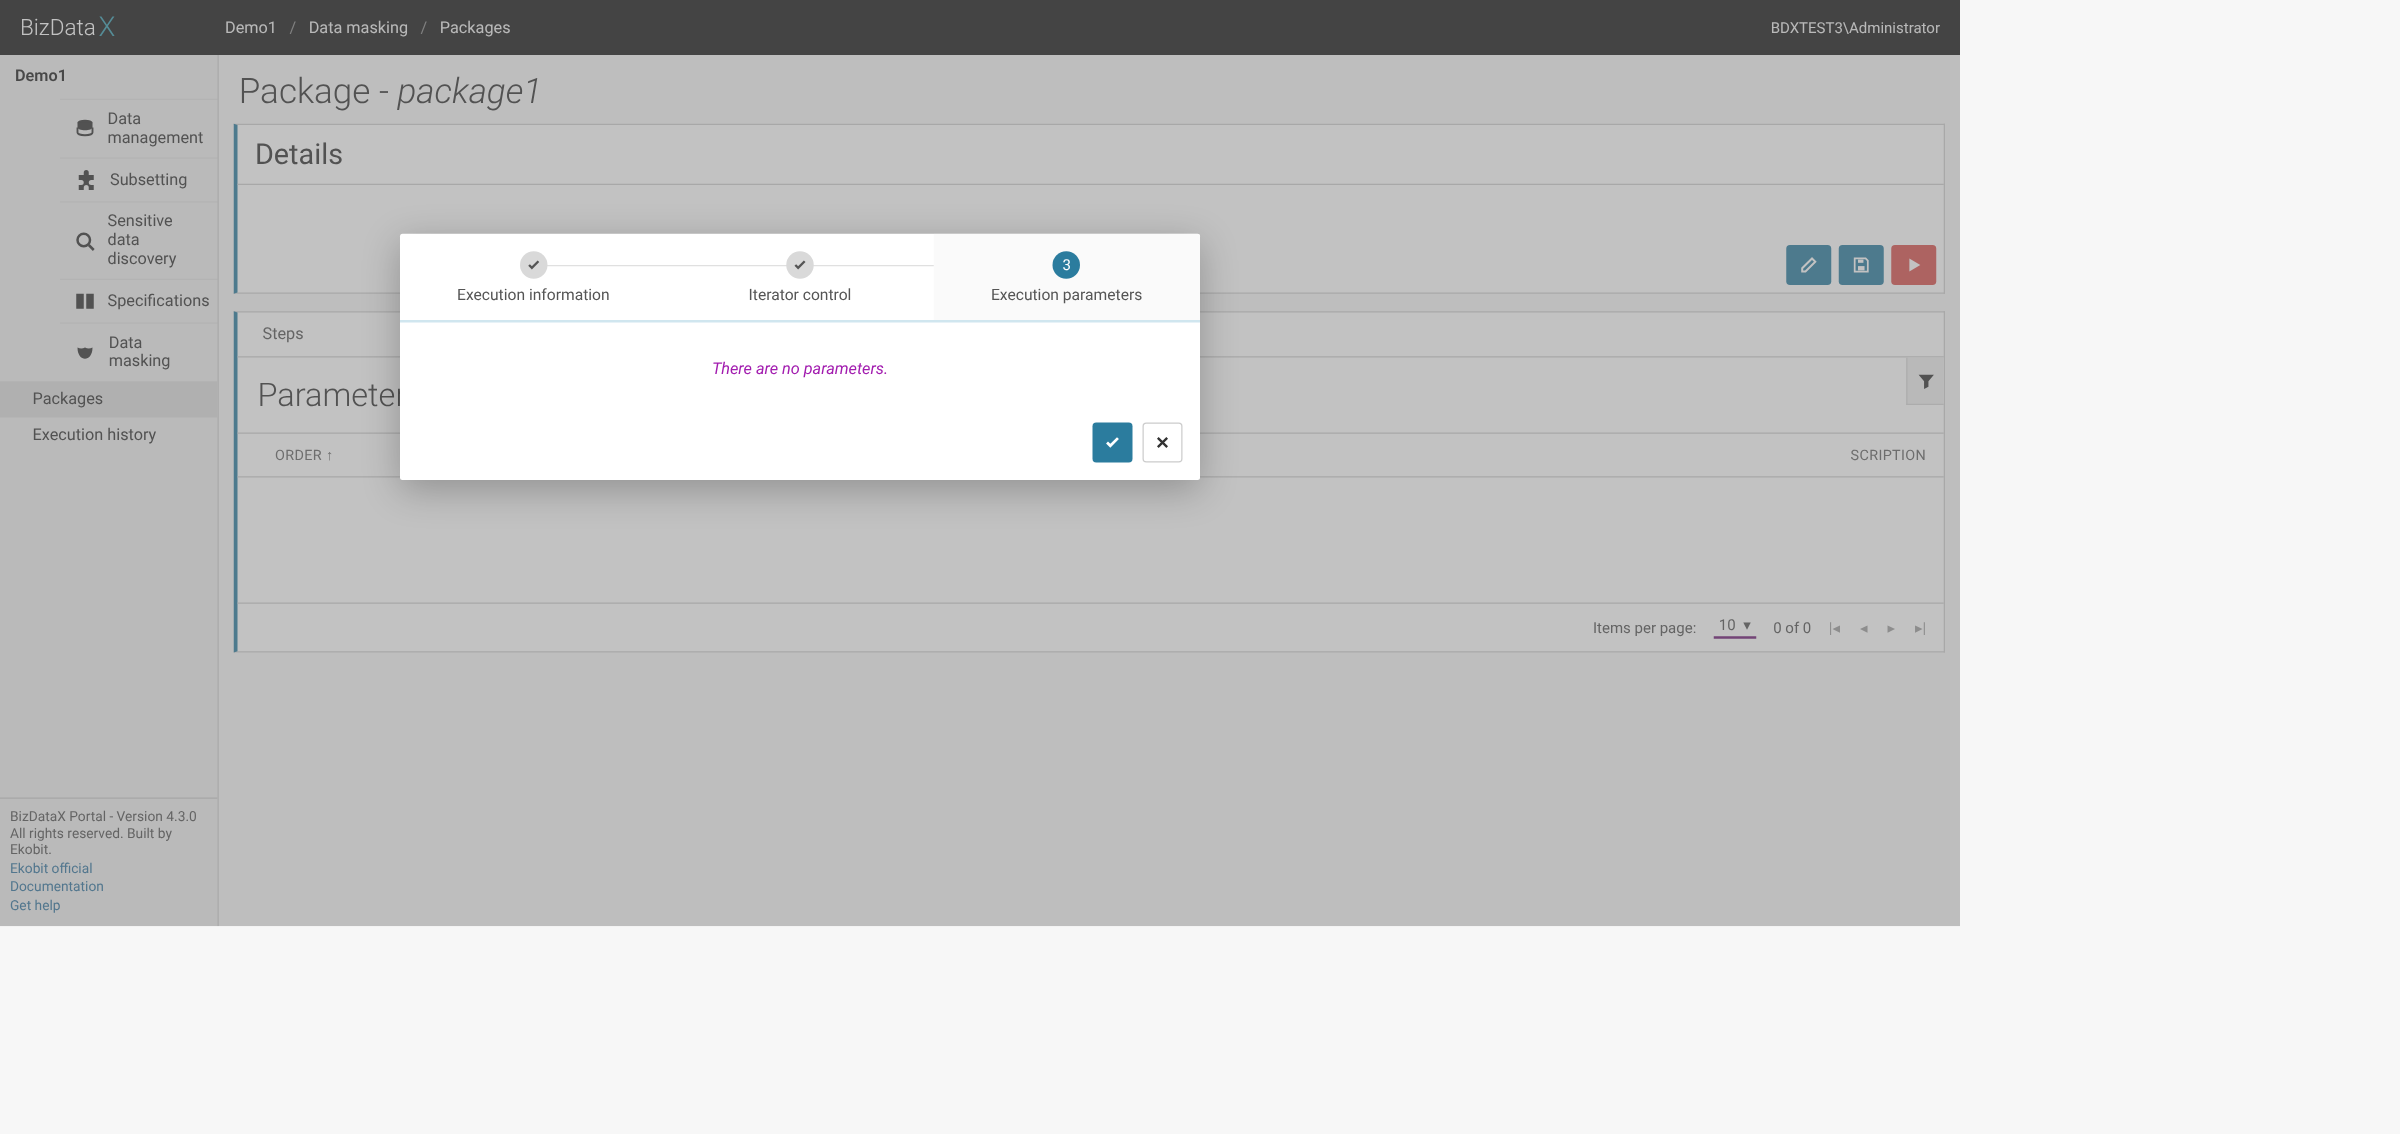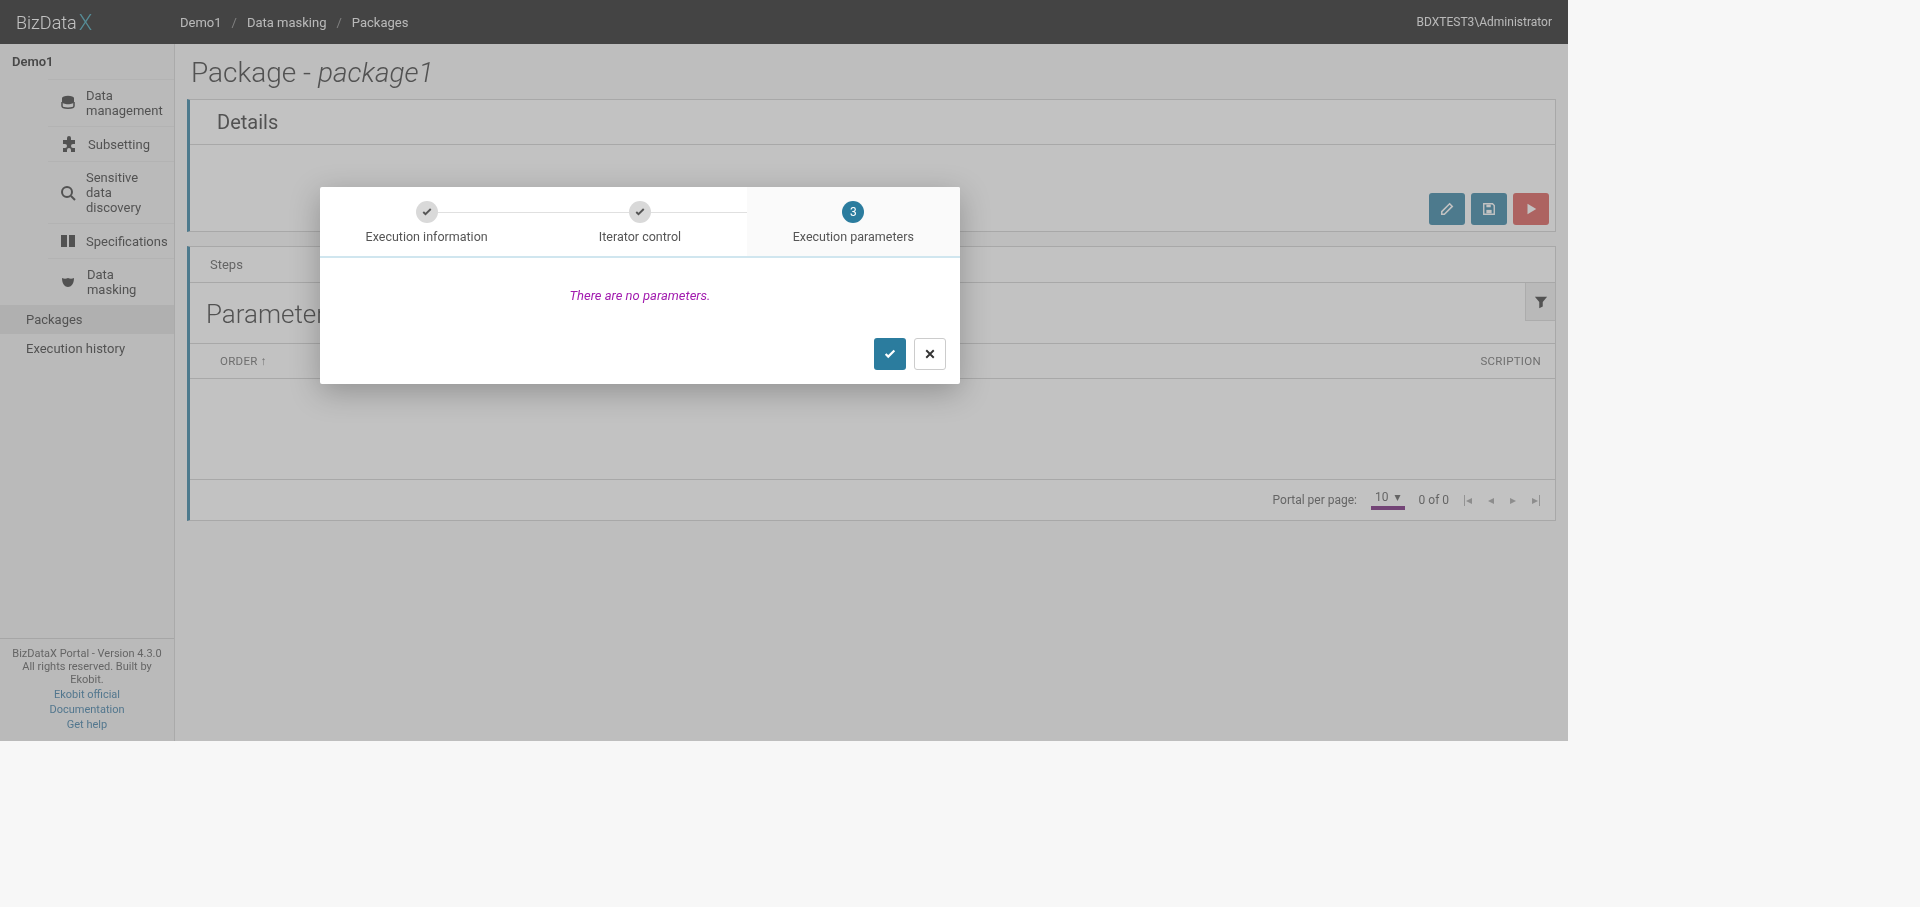--- a/index.html
+++ b/index.html
@@ -97,21 +97,21 @@
     padding:7px 12px 7px 26px;
     font-size:13px;
     color:#333;
     cursor:pointer;
   }
   .side-sub.active { background:var(--sidebar-active); }
   .sidebar .spacer { flex:1; }
   .sidebar .footer {
     border-top:1px solid #ccc;
     padding:8px 8px 10px;
-    text-align:center;
+    text-align:left;
     font-size:11px;
     color:#555;
   }
   .sidebar .footer a { color:var(--link); display:block; text-decoration:none; font-size:11px; margin-top:2px;}
 
   
   .main { flex:1; overflow:hidden; position:relative; padding:8px 12px 0 12px;}
   .page-title {
     font-size:28px;
     font-weight:300;
@@ -120,22 +120,22 @@
   }
   .page-title .italic { font-style:italic; }
 
   .panel {
     background:#fff;
     border:1px solid var(--panel-border);
     border-left:3px solid var(--blue);
     margin-bottom:14px;
   }
   .panel-header {
-    padding:10px 27px;
-    font-size:20px;
+    padding:10px 14px;
+    font-size:23px;
     border-bottom:1px solid var(--panel-border);
     color:#333;
   }
   .panel-body { padding:10px 14px 12px 14px; position:relative; }
 
   .details-grid {
     display:grid;
     grid-template-columns: 180px 320px 180px 200px;
     row-gap:8px;
     column-gap:10px;
@@ -210,21 +210,21 @@
     justify-content:flex-end;
     align-items:center;
     gap:14px;
     padding:10px 14px;
     font-size:12px;
     color:#555;
     border-top:1px solid var(--panel-border);
   }
   .paginator .pgsel {
     display:flex; align-items:center; gap:6px;
-    border-bottom:4px solid #701a75;
+    border-bottom:2px solid #701a75;
     padding:0 4px 2px;
   }
   .paginator .navicons { display:flex; gap:16px; color:#9e9e9e;}
   .paginator .navicons span { cursor:pointer; }
 
   
   .overlay {
     position:absolute;
     inset:0;
     background:rgba(120,120,120,.45);
@@ -431,21 +431,21 @@
         <div class="section-title-big">Parameters</div>
       </div>
       <div class="table-header">
         <div style="width:100px;margin-left:16px;">ORDER ↑</div>
         <div style="width:100px;">N</div>
         <div style="flex:1;"></div>
         <div>SCRIPTION</div>
       </div>
       <div class="table-spacer"></div>
       <div class="paginator">
-        <span>Portal per page:</span>
+        <span>Items per page:</span>
         <span class="pgsel">
           <span>10</span>
           <span>▾</span>
         </span>
         <span>0 of 0</span>
         <span class="navicons">
           <span>|◂</span>
           <span>◂</span>
           <span>▸</span>
           <span>▸|</span>

